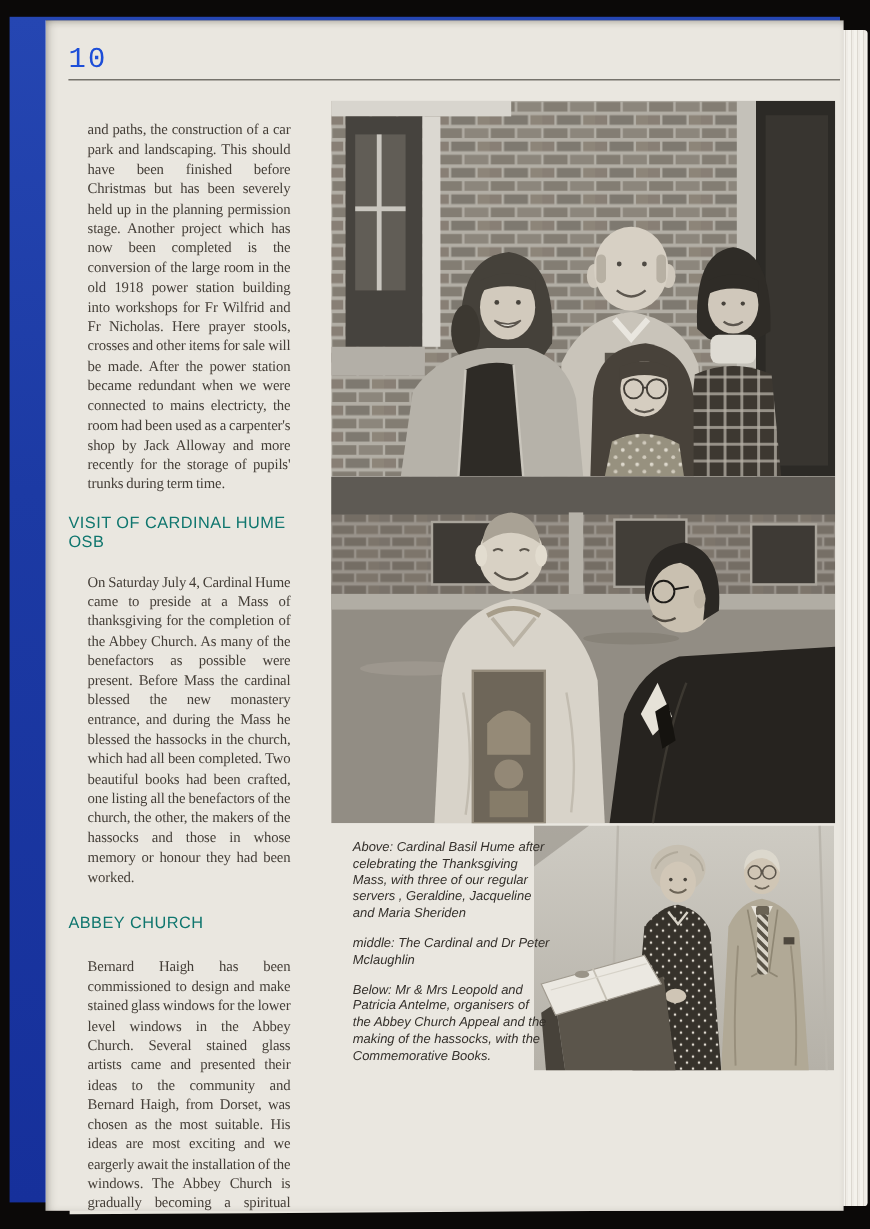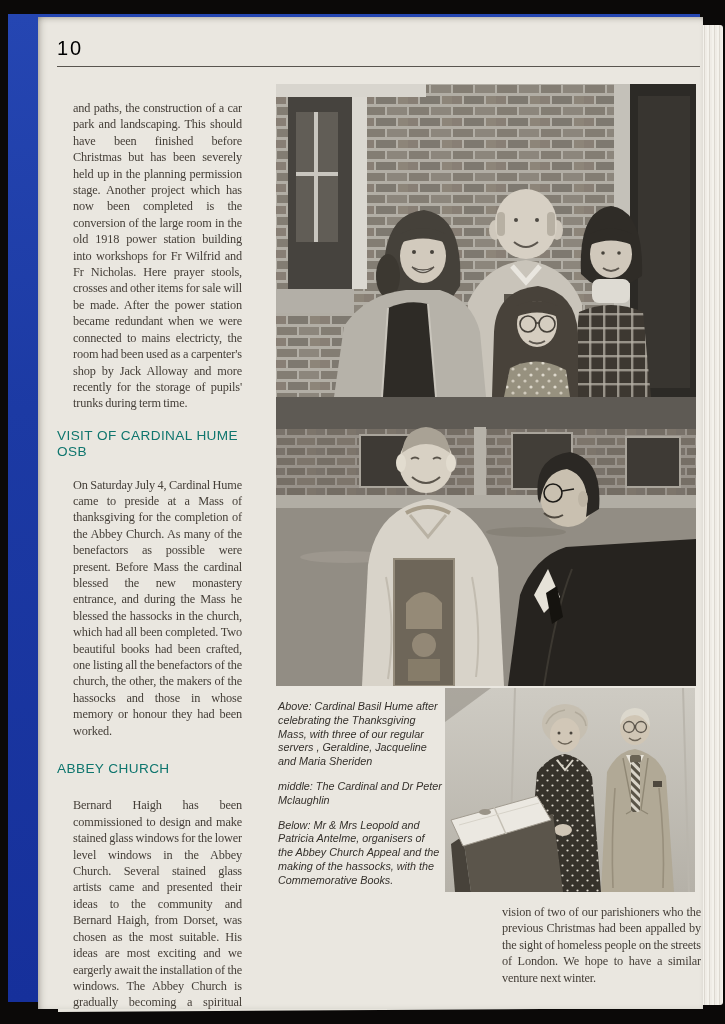--- a/index.html
+++ b/index.html
@@ -24,22 +24,22 @@
     background:#e8e5dd; transform:rotate(-0.35deg);
   }
   
   .page {
     position:absolute; left:38px; top:17px; width:665px; height:992px;
     background:#eae7e0; overflow:hidden;
     box-shadow: inset 5px 0 9px -5px rgba(40,35,25,.45), inset 0 4px 7px -4px rgba(40,35,25,.35);
   }
   .page-number {
     position:absolute; left:19px; top:20px;
-    font-family:Liberation Sans, sans-serif;
-    font-size:20px; letter-spacing:2px; color:#000000;
+    font-family:Liberation Mono, monospace;
+    font-size:24px; letter-spacing:2px; color:#1d4ed8;
   }
   .head-rule {
     position:absolute; left:19px; top:49px; width:643px; height:1px;
     background:#59554f;
   }
   
   .col-left {
     position:absolute; left:19px; top:67px; width:201px;
     font-size:12.3px; line-height:16.4px; text-align:justify;
     color:#443e37; letter-spacing:-0.15px; word-spacing:-0.5px;
@@ -53,21 +53,21 @@
   .sec-heading.first  { margin:14px 0 4px; }
   .sec-heading.second { margin:22px 0 20px; }
   
   .photo { position:absolute; display:block; margin:0; }
   .photo svg { display:block; width:100%; height:100%; }
   .photo--top { left:238px; top:67px;  width:420px; height:313px; }
   .photo--mid { left:238px; top:380px; width:420px; height:289px; }
   .photo--bot { left:407px; top:671px; width:250px; height:204px; }
   
   .captions {
-    position:absolute; left:240px; top:683px; width:164px;
+    position:absolute; left:256px; top:683px; width:164px;
     font-family:"Liberation Sans","DejaVu Sans",sans-serif;
     font-style:italic; font-size:10.8px; line-height:13.8px; color:#34302b;
   }
   .captions p { margin:0 0 11px; }
   
   .col-bot {
     position:absolute; top:887px; width:204px;
     font-size:12.3px; line-height:16.4px; text-align:justify;
     color:#443e37; letter-spacing:-0.15px; word-spacing:-0.5px;
   }
@@ -290,18 +290,15 @@
         <ellipse cx="40" cy="124" rx="6" ry="3" fill="#9a9488"></ellipse>
       </svg>
     </figure>
 
     <div class="captions">
       <p>Above: Cardinal Basil Hume after celebrating the Thanksgiving Mass, with three of our regular servers , Geraldine, Jacqueline and Maria Sheriden</p>
       <p>middle: The Cardinal and Dr Peter Mclaughlin</p>
       <p>Below: Mr &amp; Mrs Leopold and Patricia Antelme, organisers of the Abbey Church Appeal and the making of the hassocks, with the Commemorative Books.</p>
     </div>
 
-    <div class="col-bot col-bot--right">
-      <p>vision of two of our parishioners who the previous Christmas had been appalled by the sight of homeless people on the streets of London. We hope to have a similar venture next winter.</p>
-    </div>
 
   </div>
 </div>
 
 </body></html>

